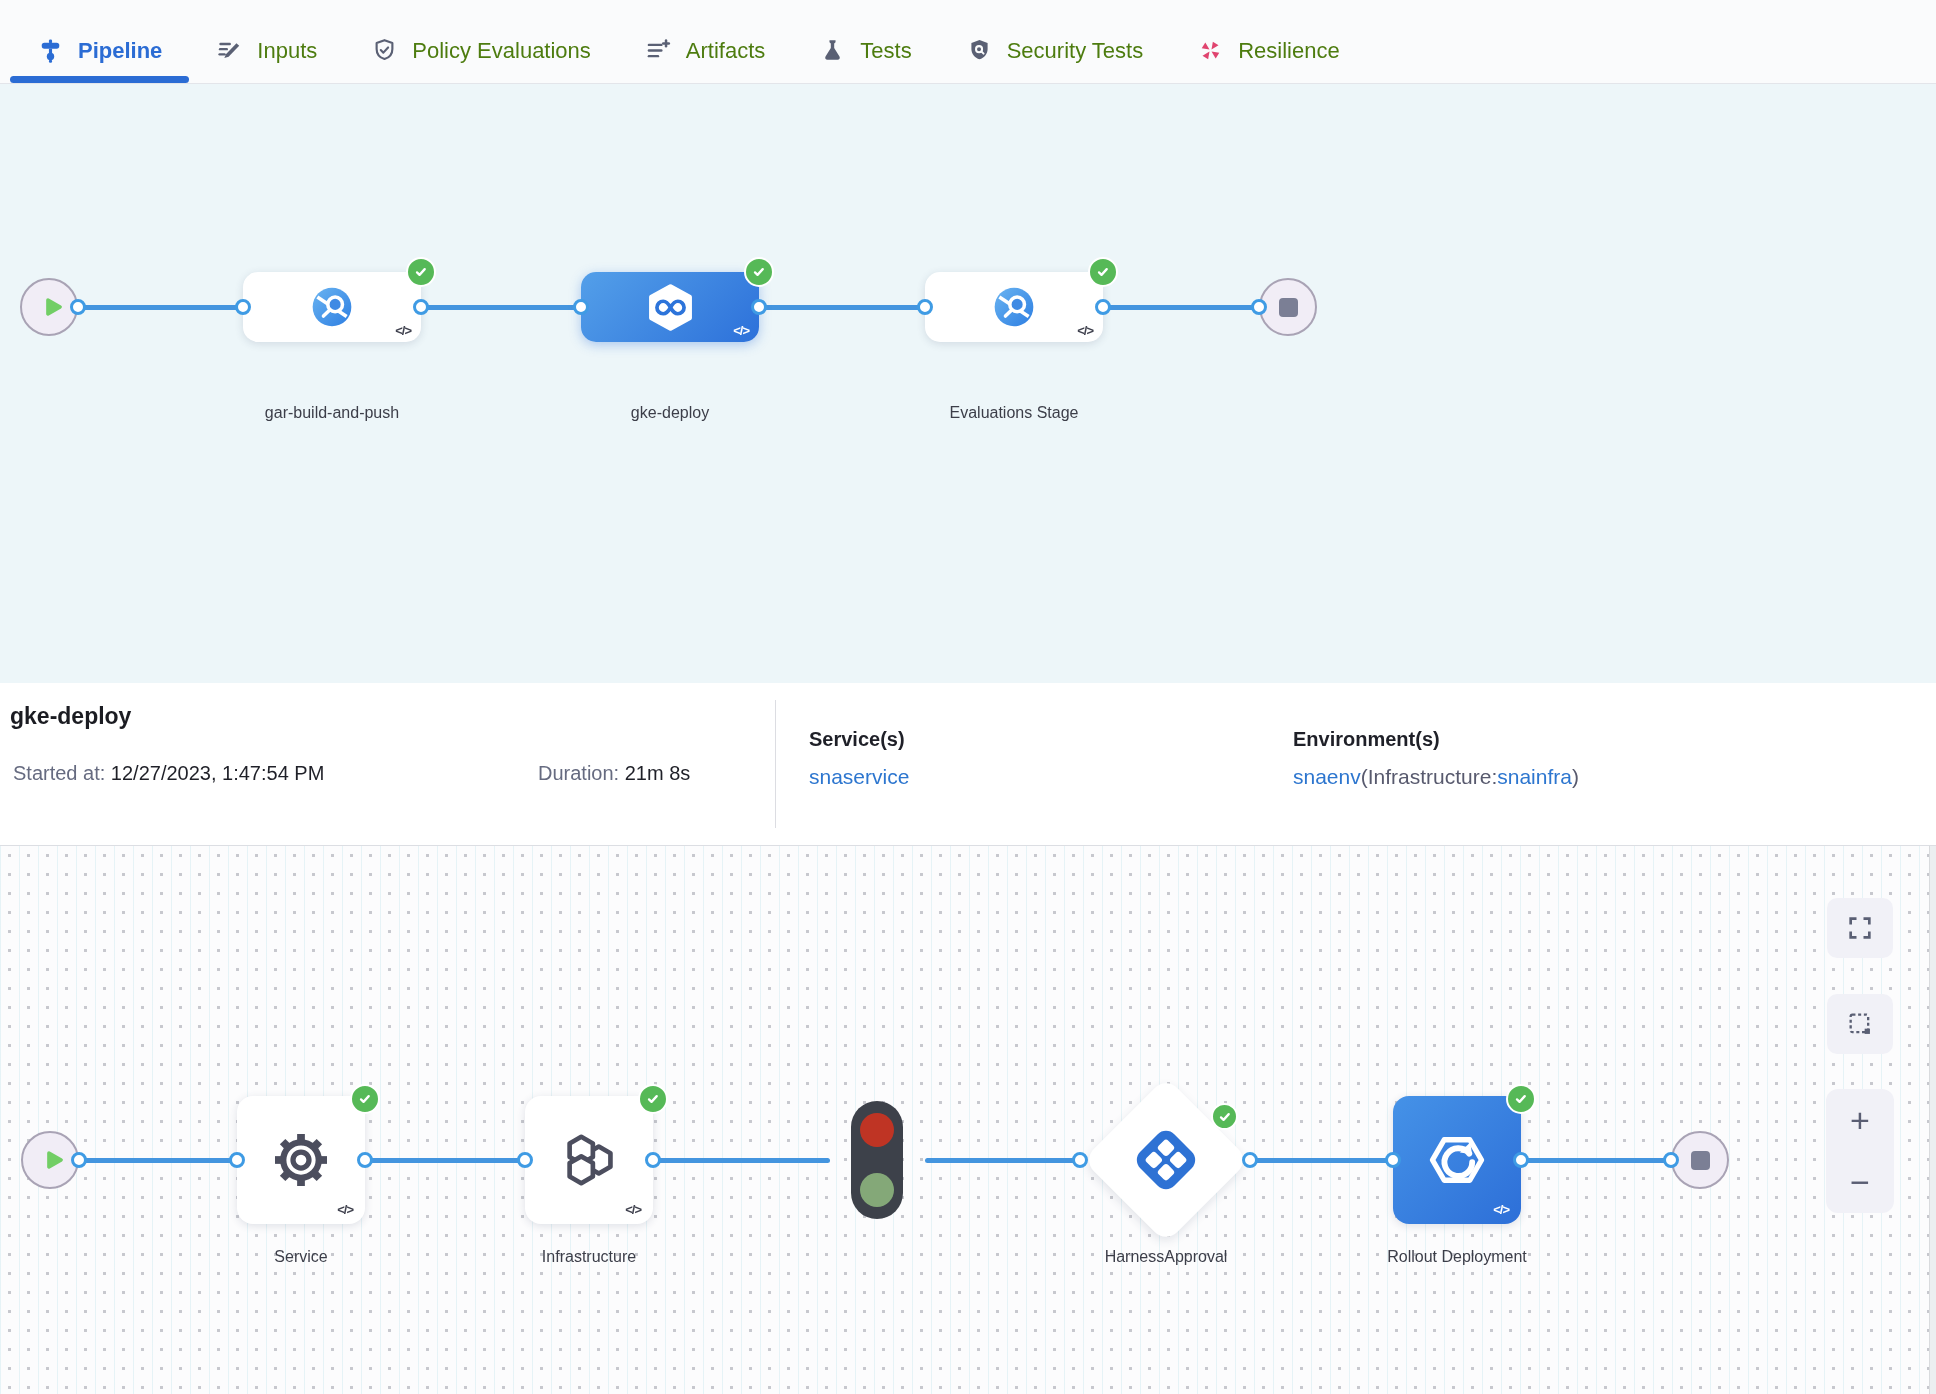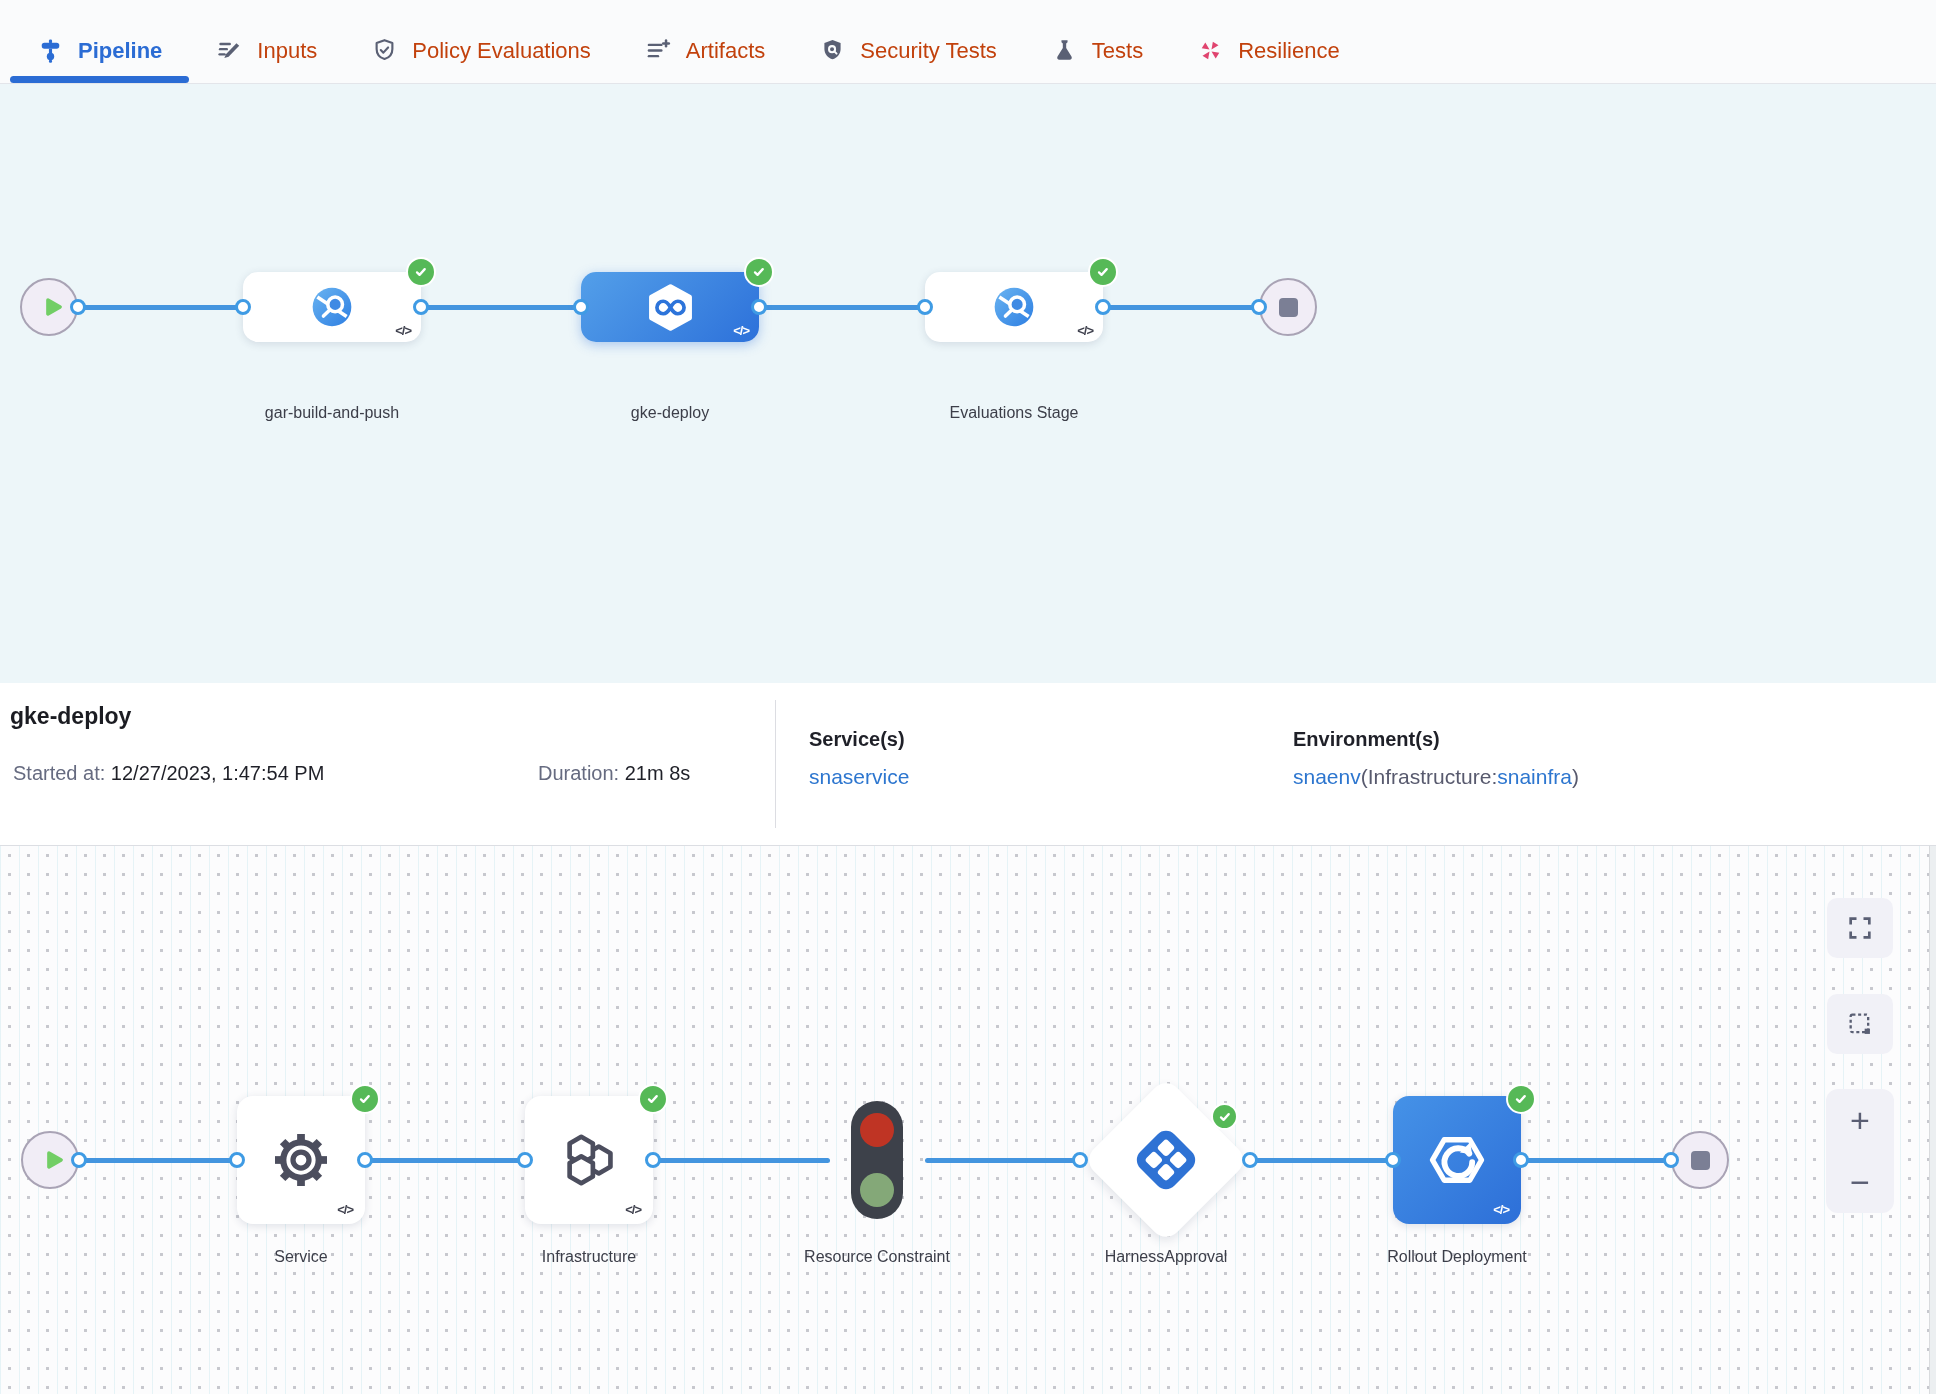--- a/index.html
+++ b/index.html
@@ -5,21 +5,21 @@
   * { margin:0; padding:0; box-sizing:border-box; }
   html,body { width:1936px; height:1394px; overflow:hidden; background:#fff;
     font-family:"Liberation Sans", sans-serif; }
   .app { position:relative; width:1936px; height:1394px; }
 
   
   .tabbar { position:relative; height:84px; background:#fafbfc; display:flex;
     align-items:stretch; padding-left:10px; border-bottom:1px solid #e3e5ea; }
   .tab { position:relative; display:flex; align-items:center; gap:14px;
     padding:0 27px; cursor:pointer;margin-top:18px; }
-  .tab .tlabel { font-size:22px; font-weight:500; color:#c2410c; white-space:nowrap; }
+  .tab .tlabel { font-size:22px; font-weight:500; color:#4d7c0f; white-space:nowrap; }
   .tab .ticon { display:flex; align-items:center; }
   .tab .ticon svg { width:27px; height:27px; }
   .tab.active .tlabel { color:#2b6cd4; font-weight:700; }
   .tab.active::after { content:""; position:absolute; left:0; right:0; bottom:0;
     height:7px; border-radius:5px; background:#2b6cd4; }
 
   
   .stage-canvas { position:relative; height:599px; background:#edf6f9; overflow:hidden; }
   .details { position:relative; height:163px; background:#fff;
     border-bottom:1px solid #dcdee3; }
@@ -135,34 +135,34 @@
             <path d="M3.5 17h8"></path>
             <path d="M18.7 3.2v5"></path>
             <path d="M16.2 5.7h5"></path>
           </svg>
       </span>
       <span class="tlabel">Artifacts</span>
     </div>
     <div class="tab">
       <span class="ticon">
         <svg viewBox="0 0 24 24">
+            <path d="M9.3 2.8h5.4v1.9l-1.2 1v4.1l4.7 7.5c.8 1.3-.1 3-1.7 3H7.5c-1.6 0-2.5-1.7-1.7-3l4.7-7.5V5.7l-1.2-1V2.8z" fill="#5a6074"></path>
+          </svg>
+      </span>
+      <span class="tlabel">Tests</span>
+    </div>
+    <div class="tab">
+      <span class="ticon">
+        <svg viewBox="0 0 24 24">
             <path d="M12 2.6l7.2 2.7v5.3c0 4.5-3 7.9-7.2 9.2-4.2-1.3-7.2-4.7-7.2-9.2V5.3L12 2.6z" fill="#5a6074"></path>
             <circle cx="11.6" cy="10.8" r="2.7" fill="none" stroke="#fafbfc" stroke-width="1.8"></circle>
             <path d="M13.6 12.8l2 2" stroke="#fafbfc" stroke-width="1.8" stroke-linecap="round"></path>
           </svg>
       </span>
       <span class="tlabel">Security Tests</span>
-    </div>
-    <div class="tab">
-      <span class="ticon">
-        <svg viewBox="0 0 24 24">
-            <path d="M9.3 2.8h5.4v1.9l-1.2 1v4.1l4.7 7.5c.8 1.3-.1 3-1.7 3H7.5c-1.6 0-2.5-1.7-1.7-3l4.7-7.5V5.7l-1.2-1V2.8z" fill="#5a6074"></path>
-          </svg>
-      </span>
-      <span class="tlabel">Tests</span>
     </div>
     <div class="tab">
       <span class="ticon">
         <svg viewBox="0 0 24 24" fill="#e0446f">
             <path d="M11.1 11.1L4.2 9.9l3.2-5z"></path>
             <path d="M12.9 11.1l1.2-6.9 5 3.2z"></path>
             <path d="M12.9 12.9l6.9 1.2-3.2 5z"></path>
             <path d="M11.1 12.9l-1.2 6.9-5-3.2z"></path>
           </svg>
       </span>
@@ -392,21 +392,20 @@
     <div class="port" style="left:517px;top:306px;"></div>
     <div class="port" style="left:645px;top:306px;"></div>
     <div class="port" style="left:1072px;top:306px;"></div>
     <div class="port" style="left:1242px;top:306px;"></div>
     <div class="port" style="left:1385px;top:306px;"></div>
     <div class="port" style="left:1513px;top:306px;"></div>
     <div class="port" style="left:1663px;top:306px;"></div>
 
     <div class="label" style="left:216px;top:394px;width:170px;">Service</div>
     <div class="label" style="left:504px;top:394px;width:170px;">Infrastructure</div>
-    <div class="label" style="left:792px;top:394px;width:170px;">Resource Constraint</div>
     <div class="label wrapany" style="left:1091px;top:394px;width:150px;">HarnessApproval</div>
     <div class="label" style="left:1372px;top:394px;width:170px;">Rollout Deployment</div>
 
     <div class="ctlbtn" style="left:1827px;top:52px;">
       <span style="display:flex;">
         <svg viewBox="0 0 24 24" fill="none" stroke="#5a5f74" stroke-width="2.3">
             <path d="M4 9V4h5"></path>
             <path d="M15 4h5v5"></path>
             <path d="M20 15v5h-5"></path>
             <path d="M9 20H4v-5"></path>

